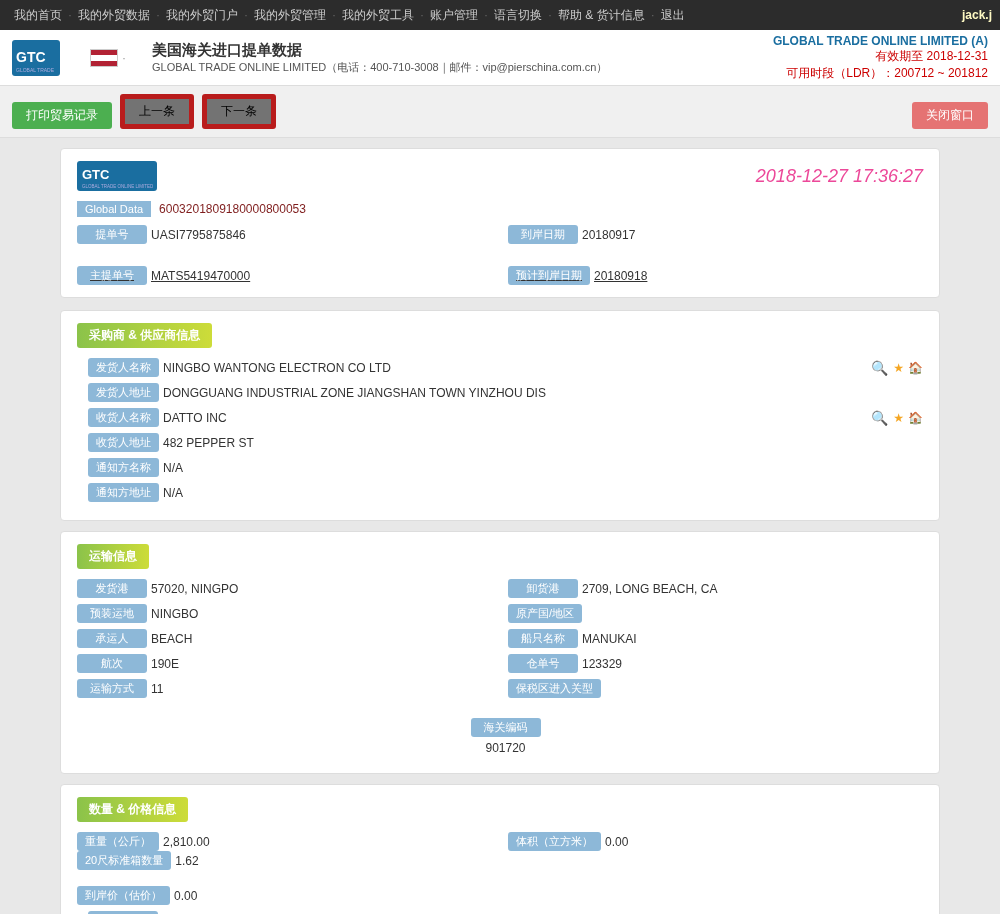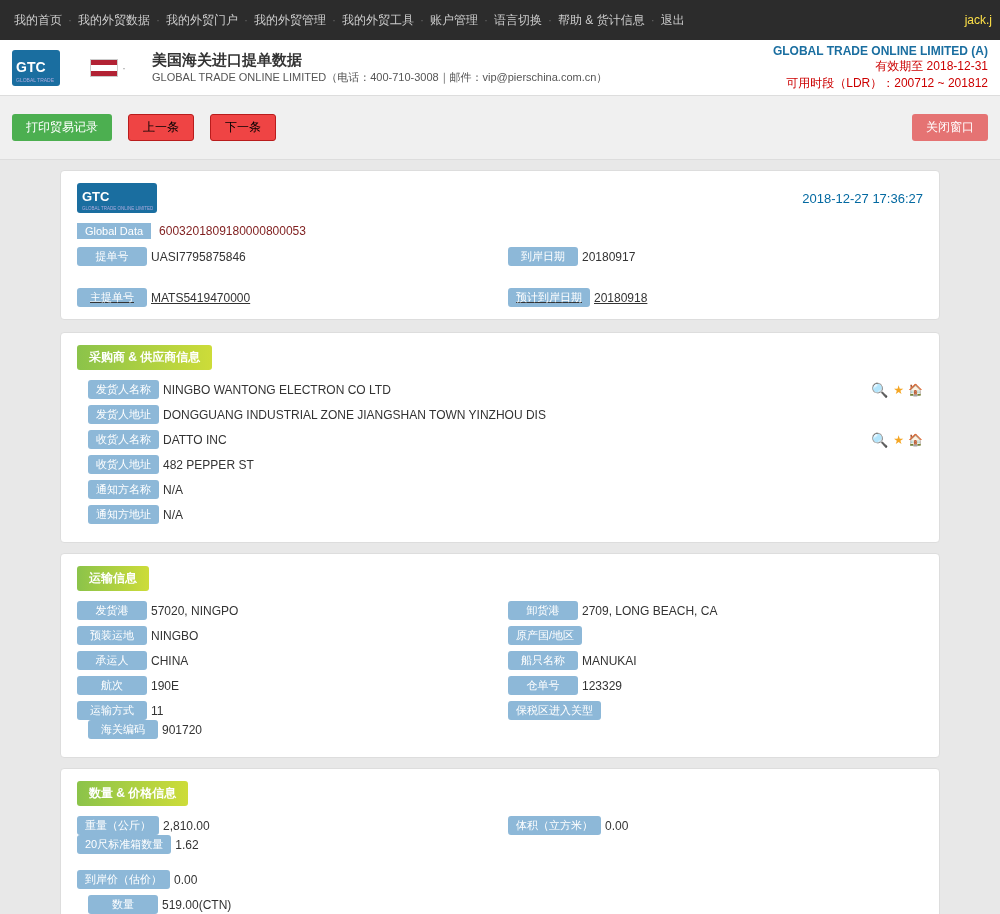--- a/index.html
+++ b/index.html
@@ -1,48 +1,48 @@
 <!DOCTYPE html>
 <html><head>
   <meta charset="utf-8">
   <style>
     * { margin: 0; padding: 0; box-sizing: border-box; }
     body { font-family: Arial, sans-serif; font-size: 12px; background: #e8e8e8; color: #333; width: 1000px; }
     
     
-    .top-nav { background: #2c2c2c; color: #ccc; display: flex; align-items: center; padding: 0 8px; height: 40px; font-size: 12px; }
+    .top-nav { background: #2c2c2c; color: #ccc; display: flex; align-items: center; padding: 0 8px; height: 30px; font-size: 12px; }
     .top-nav a { color: #ccc; text-decoration: none; margin: 0 6px; }
     .top-nav .nav-sep { color: #666; }
-    .top-nav .user { margin-left: auto; color: #fde047; }
+    .top-nav .user { margin-left: auto; color: #fef9c3; font-weight: bold; }
 
     
     .header { background: #fff; border-bottom: 1px solid #ddd; display: flex; align-items: center; padding: 6px 12px; height: 56px; }
     .logo-area { display: flex; align-items: center; gap: 10px; }
     .flag-area { display: flex; align-items: center; gap: 4px; margin-left: 20px; }
     .flag { width: 28px; height: 18px; background: linear-gradient(to bottom, #B22234 33%, #fff 33%, #fff 66%, #B22234 66%); border: 1px solid #ccc; position: relative; }
     .header-title { margin-left: 16px; }
     .header-title .main-title { font-size: 15px; color: #333; font-weight: bold; }
     .header-title .sub-title { font-size: 11px; color: #555; }
     .header-right { margin-left: auto; text-align: right; color: #c00; font-size: 12px; }
     .header-right .company { color: #1a6ea0; font-weight: bold; }
 
     
-    .toolbar { background: #f0f0f0; border-bottom: 1px solid #ddd; display: flex; align-items: flex-end; padding: 18px 12px; gap: 16px; }
+    .toolbar { background: #f0f0f0; border-bottom: 1px solid #ddd; display: flex; align-items: flex-end; padding: 8px 12px; gap: 8px; }
     .btn-print { background: #4caf50; color: white; border: none; padding: 5px 14px; border-radius: 3px; cursor: pointer; font-size: 12px; }
-    .btn-nav { background: #ef4444; border: 1px solid #b91c1c; padding: 4px 14px; border-radius: 3px; cursor: pointer; font-size: 12px; }
+    .btn-nav { background: #737373; border: 5px solid #b91c1c; padding: 4px 14px; border-radius: 3px; cursor: pointer; font-size: 12px; }
     .btn-close { background: #e57373; color: white; border: none; padding: 5px 14px; border-radius: 3px; cursor: pointer; font-size: 12px; margin-left: auto; }
 
     
     .content { padding: 10px 60px; background: #e8e8e8; }
 
     
     .record-card { background: #fff; border: 1px solid #ddd; border-radius: 4px; padding: 12px 16px; margin-bottom: 12px; }
     .record-header { display: flex; justify-content: space-between; align-items: center; margin-bottom: 10px; }
     .record-logo { display: flex; align-items: center; gap: 6px; }
-    .record-datetime { color: #0369a1; font-size: 13px; }
+    .record-datetime { color: #ec4899; font-size: 18px; font-style: italic; }
 
     
     .global-data-row { display: flex; align-items: center; gap: 8px; margin-bottom: 8px; }
     .label-tag { background: #8db8d8; color: white; padding: 2px 8px; border-radius: 0; font-size: 11px; white-space: nowrap; }
     .data-value { color: #7f1d1d; font-size: 12px; }
 
     
     .field-row { display: flex; align-items: center; gap: 4px; margin-bottom: 6px; padding-left: 11px; }
     .field-label { background: #8db8d8; color: white; padding: 2px 8px; border-radius: 3px; font-size: 11px; min-width: 70px; text-align: center; }
     .field-value { color: #333; font-size: 12px; flex: 1; }
@@ -210,21 +210,21 @@
         <span class="field-label">预装运地</span>
         <span class="field-value">NINGBO</span>
       </div>
       <div class="field-pair">
         <span class="field-label">原产国/地区</span>
       </div>
     </div>
     <div style="margin-top:6px;" class="field-row-pair">
       <div class="field-pair">
         <span class="field-label">承运人</span>
-        <span class="field-value">CHINA</span>
+        <span class="field-value">BEACH</span>
       </div>
       <div class="field-pair">
         <span class="field-label">船只名称</span>
         <span class="field-value">MANUKAI</span>
       </div>
     </div>
     <div style="margin-top:6px;" class="field-row-pair">
       <div class="field-pair">
         <span class="field-label">航次</span>
         <span class="field-value">190E</span>
@@ -237,21 +237,21 @@
     <div style="margin-top:6px;" class="field-row-pair">
       <div class="field-pair">
         <span class="field-label">运输方式</span>
         <span class="field-value">11</span>
       </div>
       <div class="field-pair">
         <span class="field-label">保税区进入关型</span>
         <span class="field-value"></span>
       </div>
     </div>
-    <div style="margin-top:0;" class="field-row">
+    <div style="margin-top:20px;flex-direction:column;" class="field-row">
       <span class="field-label">海关编码</span>
       <span class="field-value">901720</span>
     </div>
   </div>
 
   <div class="section-block">
     <div class="section-header">数量 &amp; 价格信息</div>
 
     <div class="field-row-pair">
       <div class="field-pair">

